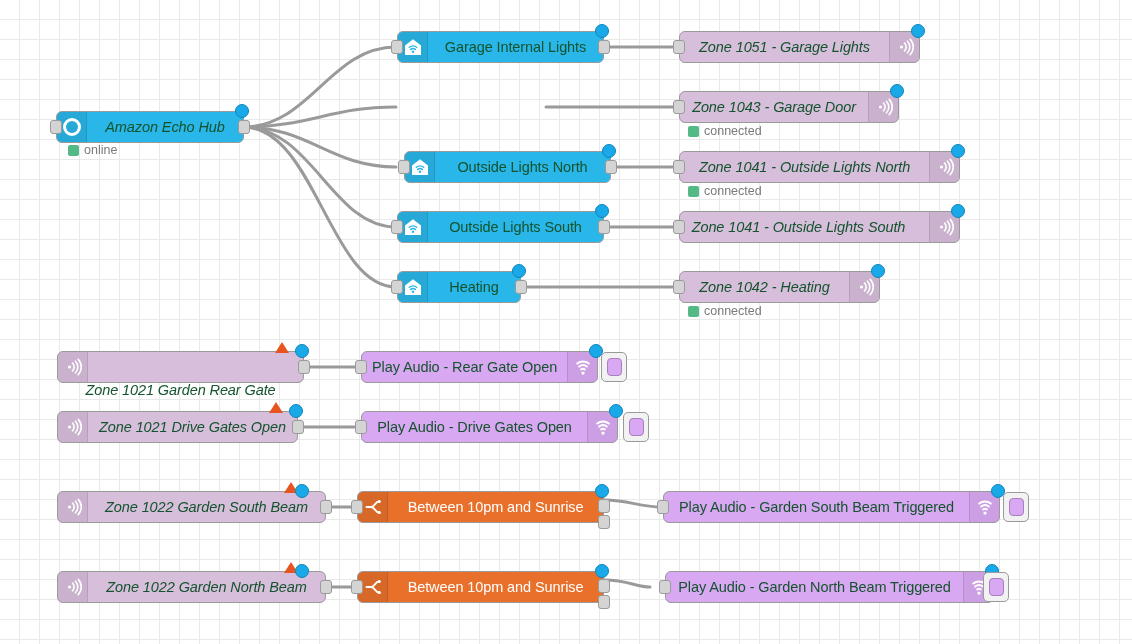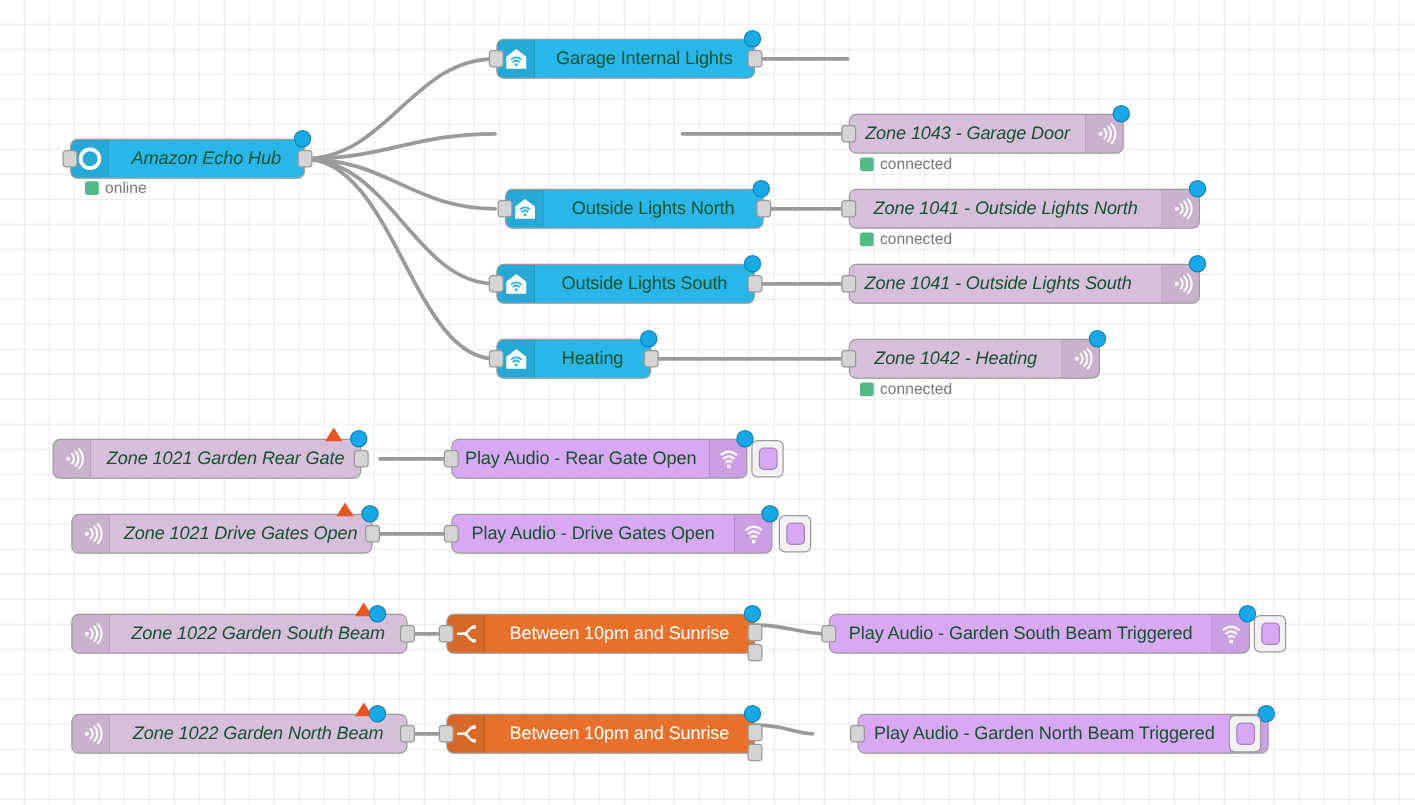--- a/index.html
+++ b/index.html
@@ -263,20 +263,33 @@
         <path d="M7.7 12.4 a3.6 3.6 0 0 1 4.6 0" fill="none" stroke="#29b6e8" stroke-width="1.5" stroke-linecap="round"></path>
         <circle cx="10" cy="14.8" r="1.2" fill="#29b6e8"></circle>
       </svg>
     </div>
     <div class="label">Heating</div>
     <div class="port in"></div>
     <div class="port out"></div>
     <div class="blue-dot"></div>
   </div>
 
+  <div class="node zone" style="left:679px; top:31px; width:241px;">
+    <div class="label">Zone 1051 - Garage Lights</div>
+    <div class="icon-tray-right">
+      <svg class="gi" width="20" height="20" viewBox="0 0 20 20">
+        <circle cx="6.5" cy="10" r="1.6" fill="#ffffff"></circle>
+        <path d="M9.5 6.2 a5.2 5.2 0 0 1 0 7.6" fill="none" stroke="#ffffff" stroke-width="1.6" stroke-linecap="round"></path>
+        <path d="M12.4 4.2 a8.2 8.2 0 0 1 0 11.6" fill="none" stroke="#ffffff" stroke-width="1.6" stroke-linecap="round"></path>
+        <path d="M15.2 2.4 a11 11 0 0 1 0 15.2" fill="none" stroke="#ffffff" stroke-width="1.6" stroke-linecap="round"></path>
+      </svg>
+    </div>
+    <div class="port in"></div>
+    <div class="blue-dot"></div>
+  </div>
 
   <div class="node zone" style="left:679px; top:91px; width:220px;">
     <div class="label">Zone 1043 - Garage Door</div>
     <div class="icon-tray-right">
       <svg class="gi" width="20" height="20" viewBox="0 0 20 20">
         <circle cx="6.5" cy="10" r="1.6" fill="#ffffff"></circle>
         <path d="M9.5 6.2 a5.2 5.2 0 0 1 0 7.6" fill="none" stroke="#ffffff" stroke-width="1.6" stroke-linecap="round"></path>
         <path d="M12.4 4.2 a8.2 8.2 0 0 1 0 11.6" fill="none" stroke="#ffffff" stroke-width="1.6" stroke-linecap="round"></path>
         <path d="M15.2 2.4 a11 11 0 0 1 0 15.2" fill="none" stroke="#ffffff" stroke-width="1.6" stroke-linecap="round"></path>
       </svg>
@@ -332,21 +345,21 @@
       </svg>
     </div>
     <div class="port in"></div>
     <div class="blue-dot"></div>
   </div>
   <div class="status" style="left:688px; top:304px;">
     <span class="sdot"></span>
     <span>connected</span>
   </div>
 
-  <div class="node zone" style="left:42px; top:351px; width:247px;">
+  <div class="node zone" style="left:57px; top:351px; width:247px;flex-direction:column;">
     <div class="icon-tray-left">
       <svg class="gi" width="20" height="20" viewBox="0 0 20 20">
         <circle cx="6.5" cy="10" r="1.6" fill="#ffffff"></circle>
         <path d="M9.5 6.2 a5.2 5.2 0 0 1 0 7.6" fill="none" stroke="#ffffff" stroke-width="1.6" stroke-linecap="round"></path>
         <path d="M12.4 4.2 a8.2 8.2 0 0 1 0 11.6" fill="none" stroke="#ffffff" stroke-width="1.6" stroke-linecap="round"></path>
         <path d="M15.2 2.4 a11 11 0 0 1 0 15.2" fill="none" stroke="#ffffff" stroke-width="1.6" stroke-linecap="round"></path>
       </svg>
     </div>
     <div class="label">Zone 1021 Garden Rear Gate</div>
     <div class="port out"></div>
@@ -477,21 +490,21 @@
         <rect x="8.6" y="14.8" width="2.8" height="2.8" rx="0.5" fill="#ffffff"></rect>
       </svg>
     </div>
     <div class="port in"></div>
     <div class="blue-dot"></div>
   </div>
   <div class="btn-box" style="left:1003px; top:492px;">
     <span class="inner"></span>
   </div>
 
-  <div class="node audio" style="left:686px; top:571px; width:329px;">
+  <div class="node audio" style="left:665px; top:571px; width:329px;">
     <div class="label">Play Audio - Garden North Beam Triggered</div>
     <div class="icon-tray-right">
       <svg class="gi" width="20" height="20" viewBox="0 0 20 20">
         <path d="M4.2 6.6 a9 9 0 0 1 11.6 0" fill="none" stroke="#ffffff" stroke-width="2" stroke-linecap="round"></path>
         <path d="M6.2 9.6 a6 6 0 0 1 7.6 0" fill="none" stroke="#ffffff" stroke-width="2" stroke-linecap="round"></path>
         <path d="M8.1 12.5 a3.2 3.2 0 0 1 3.8 0" fill="none" stroke="#ffffff" stroke-width="2" stroke-linecap="round"></path>
         <rect x="8.6" y="14.8" width="2.8" height="2.8" rx="0.5" fill="#ffffff"></rect>
       </svg>
     </div>
     <div class="port in"></div>

